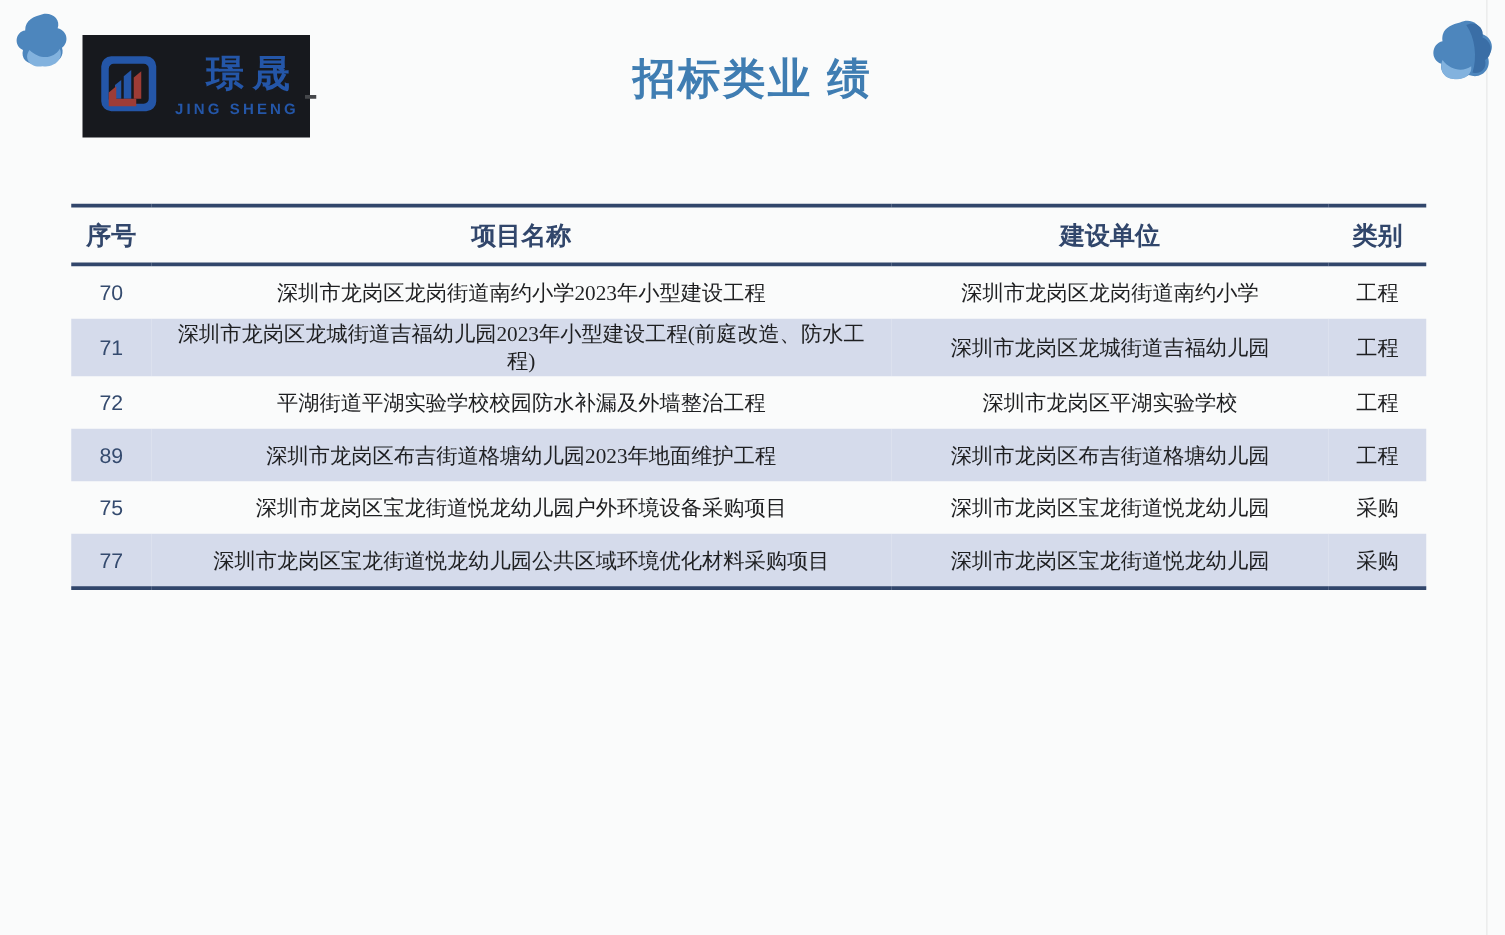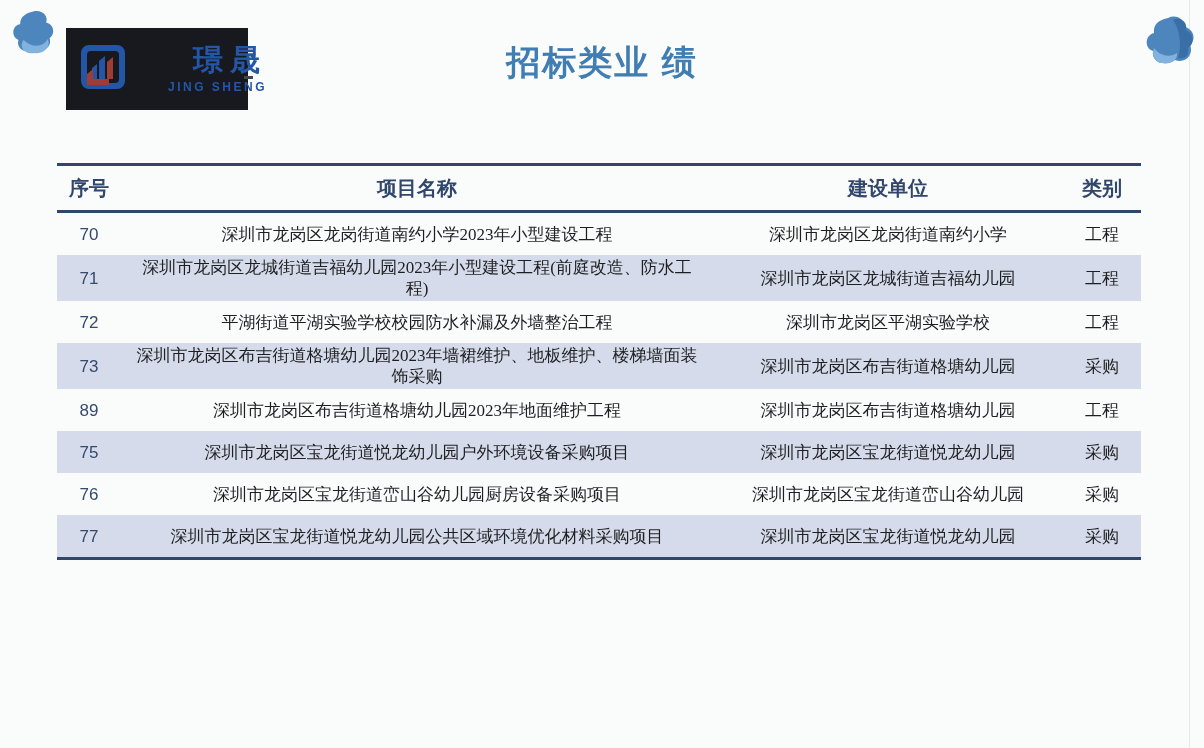--- a/index.html
+++ b/index.html
@@ -23,21 +23,21 @@
     display:flex;align-items:center;gap:9px;padding-left:13px;box-sizing:border-box;text-align:right;
   }
   .logo-mark{flex:0 0 auto;}
   .logo-text{display:flex;flex-direction:column;line-height:1;}
   .logo-cn{
     font-weight:bold;font-size:30px;letter-spacing:7px;color:var(--logo-blue,#2456A8);
     font-family:"Liberation Sans",sans-serif;white-space:nowrap;
   }
   .logo-en{
     font-weight:bold;font-size:12px;letter-spacing:2.5px;color:var(--logo-blue,#2456A8);
-    margin-top:6px;font-family:"Liberation Sans",sans-serif;white-space:nowrap;margin-left:28px;
+    margin-top:6px;font-family:"Liberation Sans",sans-serif;white-space:nowrap;
   }
   .logo-dash{position:absolute;left:244px;top:76px;width:9px;height:3px;background:#44464a;}
 
   
   .page-title{
     position:absolute;left:0;right:0;top:24px;margin:16px;text-align:center;
     font-size:34px;font-weight:bold;letter-spacing:2px;
     color:var(--title-blue,#3F7DB2);
     font-family:"Liberation Sans",sans-serif;
   }
@@ -142,41 +142,29 @@
           <td class="col-owner">深圳市龙岗区龙城街道吉福幼儿园</td>
           <td class="col-category">工程</td>
         </tr>
         <tr>
           <td class="col-no">72</td>
           <td class="col-project">平湖街道平湖实验学校校园防水补漏及外墙整治工程</td>
           <td class="col-owner">深圳市龙岗区平湖实验学校</td>
           <td class="col-category">工程</td>
         </tr>
         <tr>
-          <td class="col-no">73</td>
-          <td class="col-project">深圳市龙岗区布吉街道格塘幼儿园2023年墙裙维护、地板维护、楼梯墙面装饰采购</td>
-          <td class="col-owner">深圳市龙岗区布吉街道格塘幼儿园</td>
-          <td class="col-category">采购</td>
-        </tr>
-        <tr>
           <td class="col-no">89</td>
           <td class="col-project">深圳市龙岗区布吉街道格塘幼儿园2023年地面维护工程</td>
           <td class="col-owner">深圳市龙岗区布吉街道格塘幼儿园</td>
           <td class="col-category">工程</td>
         </tr>
         <tr>
           <td class="col-no">75</td>
           <td class="col-project">深圳市龙岗区宝龙街道悦龙幼儿园户外环境设备采购项目</td>
           <td class="col-owner">深圳市龙岗区宝龙街道悦龙幼儿园</td>
-          <td class="col-category">采购</td>
-        </tr>
-        <tr>
-          <td class="col-no">76</td>
-          <td class="col-project">深圳市龙岗区宝龙街道峦山谷幼儿园厨房设备采购项目</td>
-          <td class="col-owner">深圳市龙岗区宝龙街道峦山谷幼儿园</td>
           <td class="col-category">采购</td>
         </tr>
         <tr>
           <td class="col-no">77</td>
           <td class="col-project">深圳市龙岗区宝龙街道悦龙幼儿园公共区域环境优化材料采购项目</td>
           <td class="col-owner">深圳市龙岗区宝龙街道悦龙幼儿园</td>
           <td class="col-category">采购</td>
         </tr>
       </tbody>
   </table>

